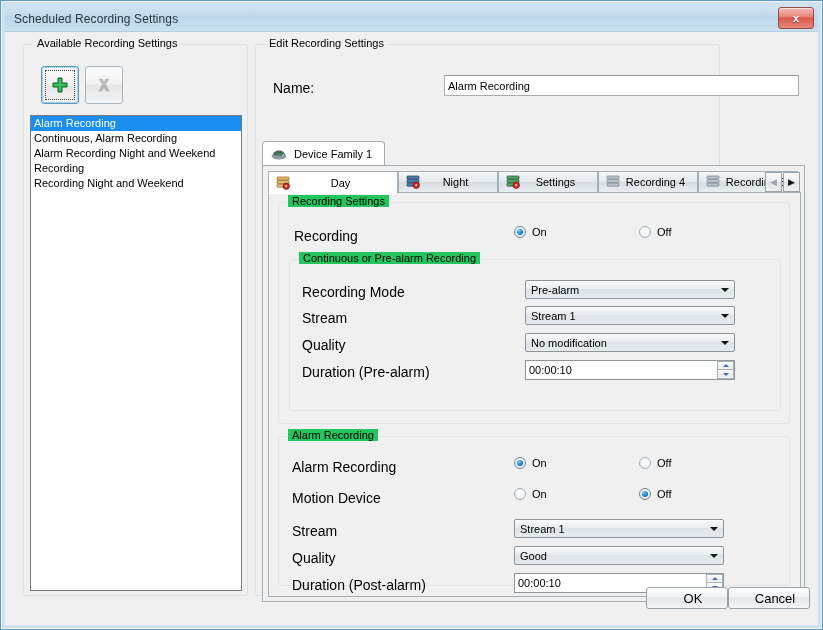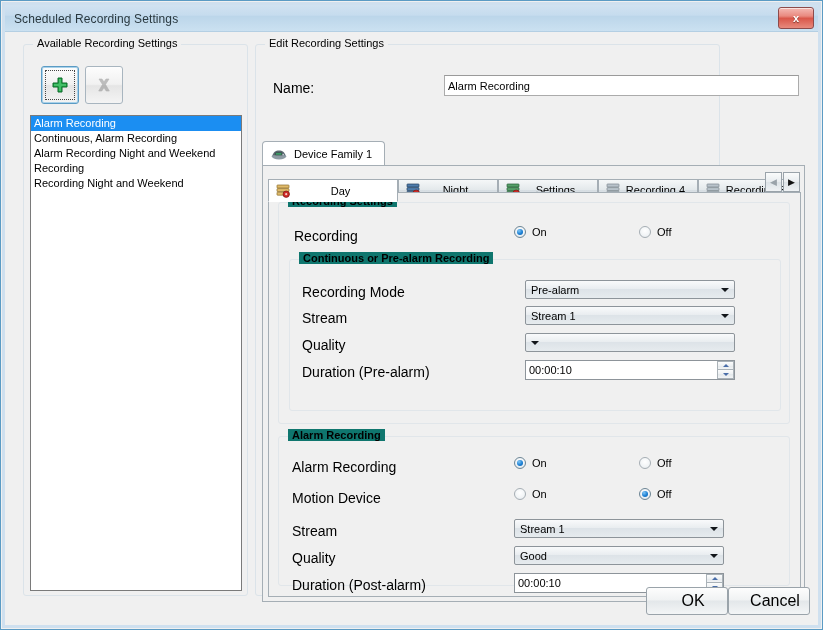--- a/index.html
+++ b/index.html
@@ -66,21 +66,21 @@
   .group > .glabel{
     position:absolute;top:-8px;left:9px;
     background:#f0f0f0;
     padding:0 4px;
     font-size:11px;color:#000;
     white-space:nowrap;
   }
   .group.inner{
     border:1px solid #e1e6ea;
   }
-  .group.inner > .glabel{ background:#0f766e;font-weight:bold; }
+  .group.inner > .glabel{ background:#22c55e; }
 
   
   #available-group{ left:18px; top:12px; width:225px; height:552px; }
 
   .tool-btn{
     position:absolute;width:38px;height:38px;
     box-sizing:border-box;
     border:1px solid #a8b5bf;
     border-radius:3px;
     background:linear-gradient(to bottom,#fdfdfd 0%,#f1f1f1 48%,#e5e5e5 52%,#f4f4f4 100%);
@@ -173,21 +173,20 @@
   }
   .inner-tab{
     position:absolute;top:0;height:22px;
     box-sizing:border-box;
     border:1px solid #a5aeb5;
     border-bottom:1px solid #a5aeb5;
     background:linear-gradient(to bottom,#f5f7f8 0%,#e3e8eb 50%,#d6dde2 51%,#e9eef1 100%);
     display:flex;align-items:center;
     cursor:pointer;
     overflow:hidden;
-    margin-top:8px;
   }
   .inner-tab.active{
     background:#ffffff;
     border-bottom-color:#ffffff;
     height:23px;
     z-index:3;
   }
   .inner-tab .ti-icon{ margin-left:7px;flex:0 0 auto;display:block; }
   .inner-tab .ti-label{
     flex:1 1 auto;text-align:center;font-size:11px;
@@ -292,27 +291,27 @@
     width:0;height:0;border-left:3px solid transparent;
     border-right:3px solid transparent;border-bottom:3px solid #4a6ea9;
   }
   .tri-dn{
     width:0;height:0;border-left:3px solid transparent;
     border-right:3px solid transparent;border-top:3px solid #4a6ea9;
   }
 
   
   .btn{
-    position:absolute;height:28px;
+    position:absolute;height:22px;
     box-sizing:border-box;
     border:1px solid #9aa3aa;
     border-radius:3px;
     background:linear-gradient(to bottom,#fdfdfd 0%,#f0f2f3 46%,#e3e7ea 50%,#f3f5f6 100%);
     display:flex;align-items:center;justify-content:center;
-    font-size:16px;color:#000;cursor:pointer;padding-left:12px;
+    font-size:13px;color:#000;cursor:pointer;padding-left:12px;
   }
 </style>
 </head>
 <body>
 
 <div class="window">
 
   <div class="titlebar">
     <div class="title-text">Scheduled Recording Settings</div>
     <div class="close-btn">
@@ -466,20 +465,21 @@
               <div class="field-label" style="left:12px;top:50px;">Stream</div>
               <div class="combo" style="left:235px;top:46px;width:210px;height:19px;">
                 <span class="ctext">Stream 1</span>
                 <span class="carrow">
                     <i class="arrow-dn"></i>
                   </span>
               </div>
 
               <div class="field-label" style="left:12px;top:77px;">Quality</div>
               <div class="combo" style="left:235px;top:73px;width:210px;height:19px;">
+                <span class="ctext">No modification</span>
                 <span class="carrow">
                     <i class="arrow-dn"></i>
                   </span>
               </div>
 
               <div class="field-label" style="left:12px;top:104px;">Duration (Pre-alarm)</div>
               <div class="spin-wrap" style="left:235px;top:100px;width:210px;height:20px;">
                 <div class="spin-box"></div>
                 <div class="spin-text">00:00:10</div>
                 <div class="spin-btns">

